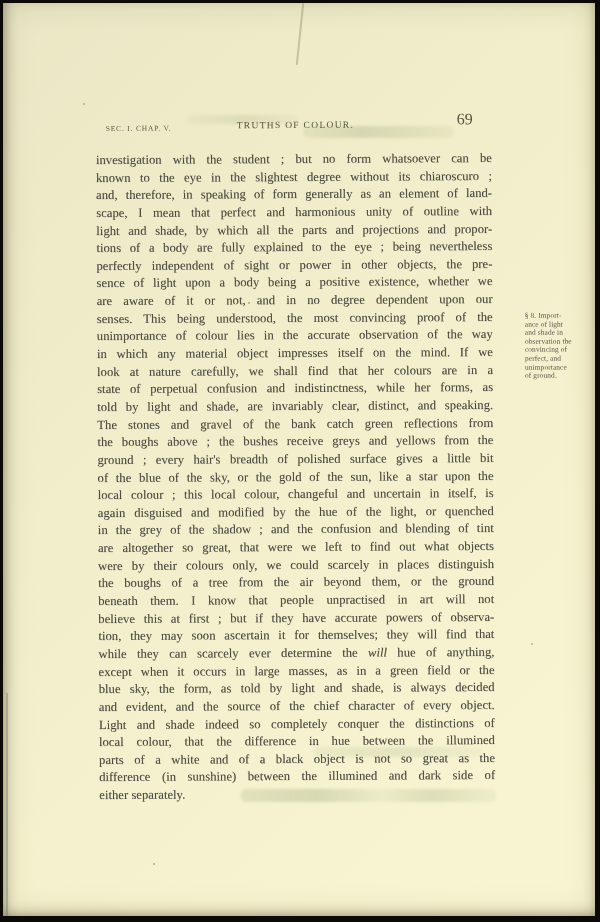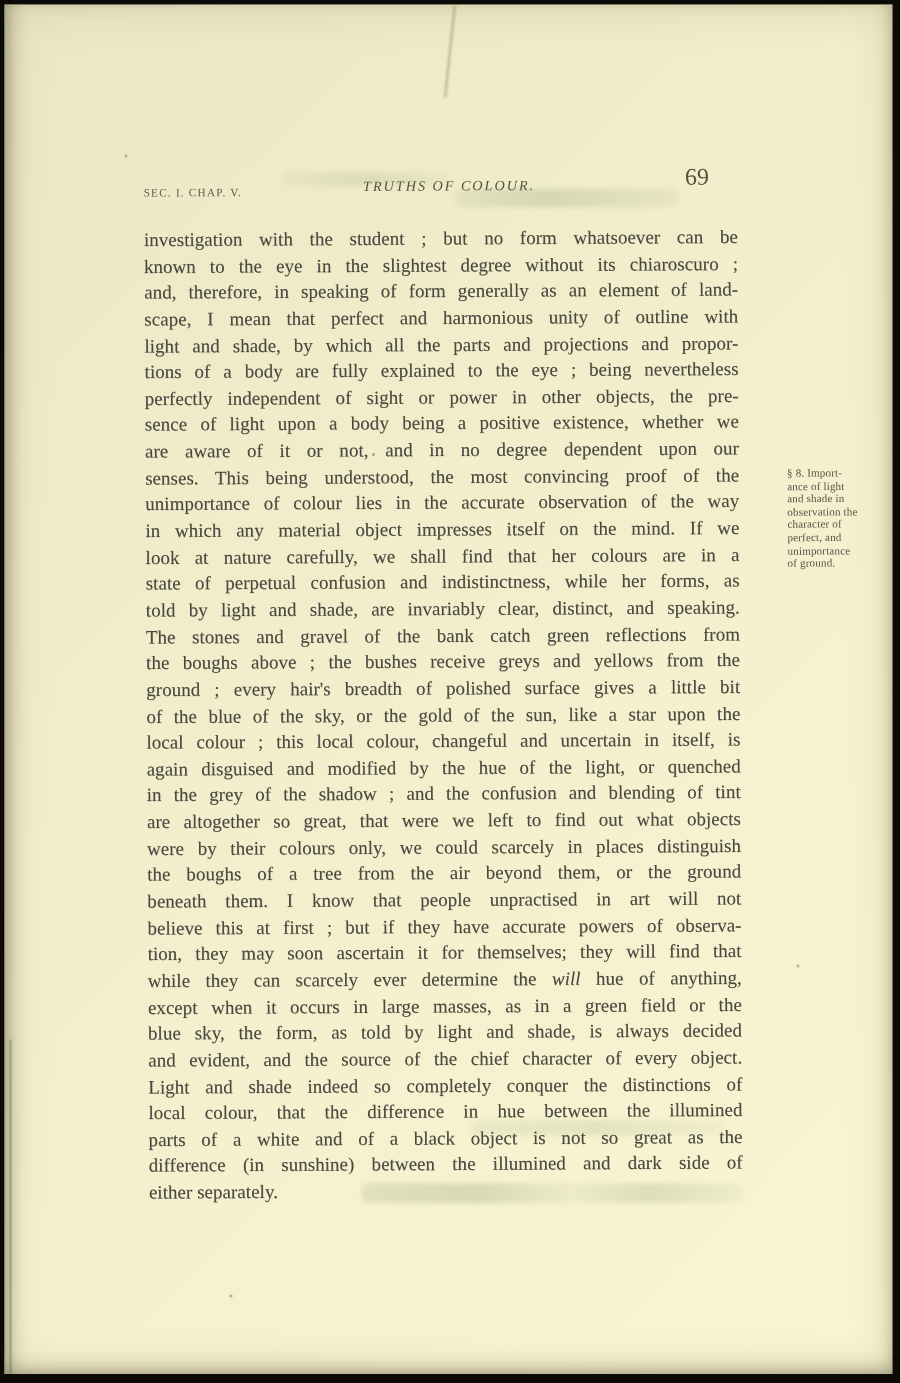--- a/index.html
+++ b/index.html
@@ -33,36 +33,35 @@
   .content {
     position: absolute;
     left: 0; top: 0; right: 0; bottom: 0;
     transform: rotate(-0.3deg);
     transform-origin: 50% 40%;
     color: var(--ink, #4a4840);
   }
   
   .rh-left {
     position: absolute;
-    left: 94px;
+    left: 104px;
     top: 120px;
     font-size: 7.5px;
     letter-spacing: 0.8px;
     color: var(--ink-light, #5d5a4b);
   }
   .rh-center {
     position: absolute;
     left: 235px;
     top: 117px;
     width: 120px;
-    text-align: right;
+    text-align: left;
     font-size: 9.5px;
     letter-spacing: 1.3px;
     color: #55523f;
-    font-style: italic;
   }
   .rh-right {
     position: absolute;
     left: 455px;
     top: 108px;
     width: 30px;
     text-align: left;
     font-size: 16px;
     color: #55523f;
   }
@@ -205,21 +204,21 @@
           <div class="line">parts of a white and of a black object is not so great as the</div>
           <div class="line">difference (in sunshine) between the illumined and dark side of</div>
           <div class="line last">either separately.</div>
         </div>
 
       <div class="margin-note" id="margin-note">
           <div class="note-line">§ 8. Import-</div>
           <div class="note-line">ance of light</div>
           <div class="note-line">and shade in</div>
           <div class="note-line">observation the</div>
-          <div class="note-line">character of</div>
+          <div class="note-line">convincing of</div>
           <div class="note-line">perfect, and</div>
           <div class="note-line">unimportance</div>
           <div class="note-line">of ground.</div>
         </div>
 
     </div>
 
     <div class="smudge s1"></div>
     <div class="smudge s2"></div>
     <div class="smudge s3"></div>

